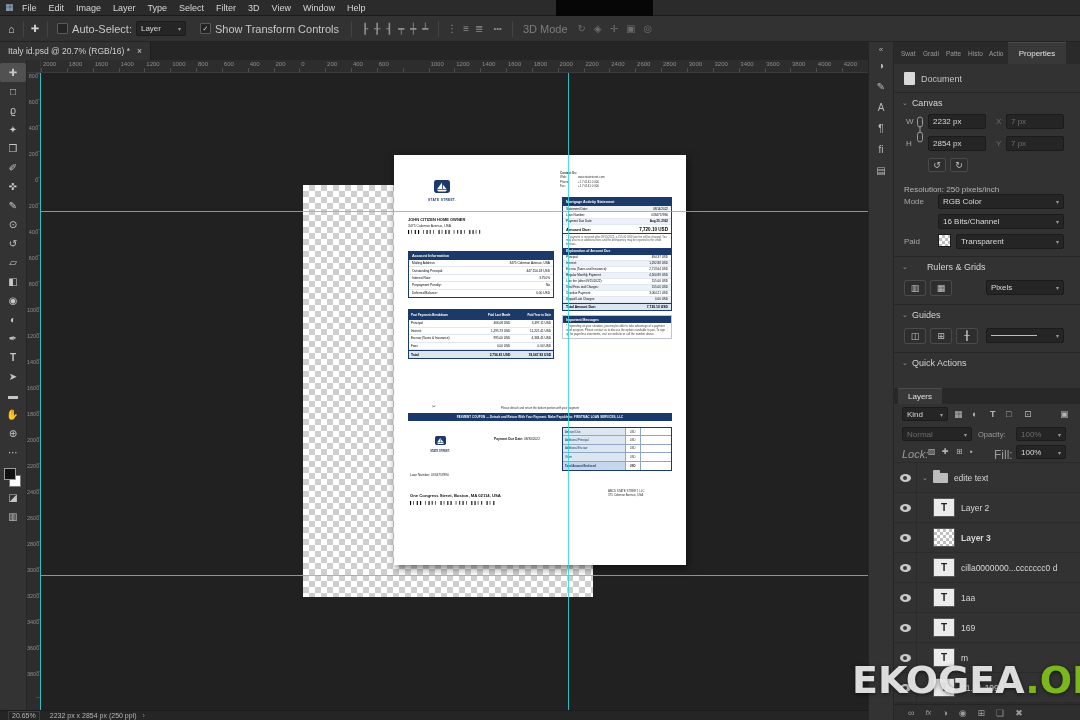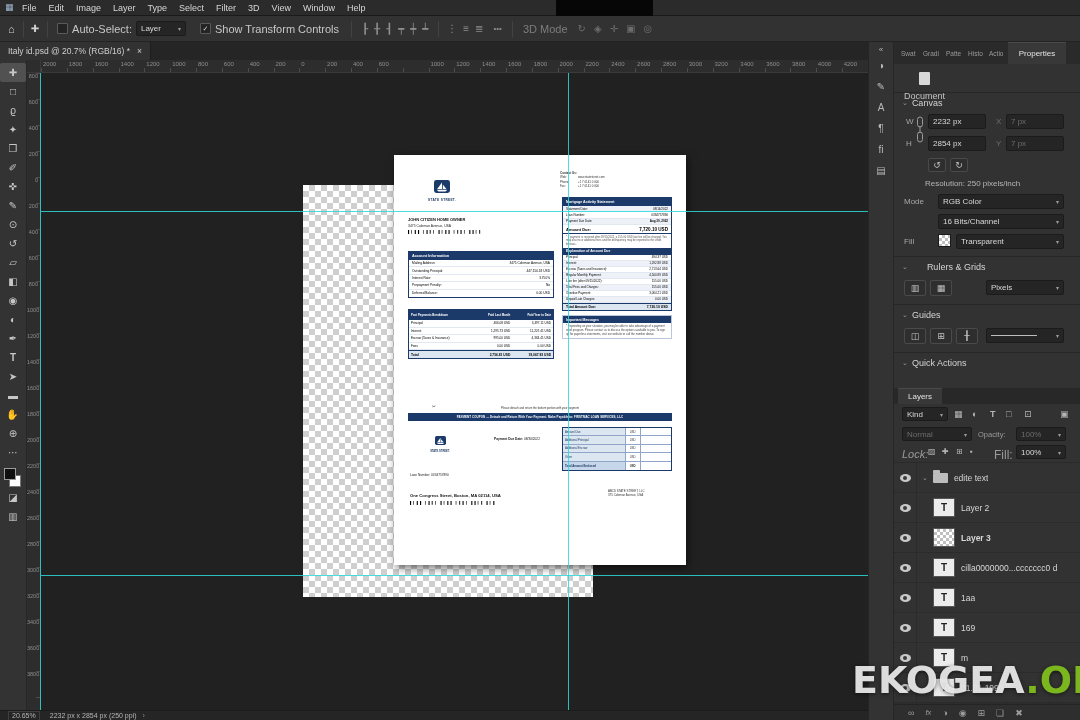--- a/index.html
+++ b/index.html
@@ -550,21 +550,21 @@
 
     <div class="ptabs a" style="left:0;top:0;width:187px;height:22px;">
       <span class="ptab a" style="left:7px;top:8px;">Swat</span>
       <span class="ptab a" style="left:29px;top:8px;">Gradi</span>
       <span class="ptab a" style="left:52px;top:8px;">Patte</span>
       <span class="ptab a" style="left:74px;top:8px;">Histo</span>
       <span class="ptab a" style="left:95px;top:8px;">Actio</span>
       <div class="ptabActive a" style="left:114px;top:0;width:58px;height:22px;">Properties</div>
     </div>
 
-    <div class="a" style="left:10px;top:30px;display:flex;align-items:center;gap:6px;flex-direction:column;">
+    <div class="a" style="left:10px;top:30px;display:flex;align-items:center;gap:6px;">
       <div style="width:11px;height:13px;background:#d9d9d9;border-radius:1px;"></div>
       <span style="font-size:9px;color:#c4c4c4;">Document</span>
     </div>
     <div class="divider a" style="left:0;top:50px;"></div>
 
     <div class="sect a" style="left:8px;top:56px;">
       <span class="chev">⌄</span>
       <span>Canvas</span>
     </div>
 
@@ -591,33 +591,33 @@
         <span class="disab">7 px</span>
       </div>
 
     <div class="icobox a" style="left:34px;top:116px;width:18px;height:14px;">
         <span>↺</span>
       </div>
     <div class="icobox a" style="left:56px;top:116px;width:18px;height:14px;">
         <span>↻</span>
       </div>
 
-    <span class="a" style="left:10px;top:137px;font-size:8px;color:#b5b5b5;margin-left:21px;">Resolution: 250 pixels/inch</span>
+    <span class="a" style="left:10px;top:143px;font-size:8px;color:#b5b5b5;">Resolution: 250 pixels/inch</span>
 
     <span class="lbl a" style="left:10px;top:155px;">Mode</span>
     <div class="dd a" style="left:44px;top:152px;width:126px;">
         <span>RGB Color</span>
         <span class="caret">▾</span>
       </div>
     <div class="dd a" style="left:44px;top:172px;width:126px;">
         <span>16 Bits/Channel</span>
         <span class="caret">▾</span>
       </div>
 
-    <span class="lbl a" style="left:10px;top:195px;">Fill</span>
+    <span class="lbl a" style="left:10px;top:195px;">Paid</span>
     <div class="fillsw a" style="left:44px;top:192px;"></div>
     <div class="dd a" style="left:62px;top:192px;width:108px;">
         <span>Transparent</span>
         <span class="caret">▾</span>
       </div>
 
     <div class="divider a" style="left:0;top:214px;"></div>
     <div class="sect a" style="left:8px;top:220px;gap:19px;">
       <span class="chev">⌄</span>
       <span>Rulers &amp; Grids</span>

